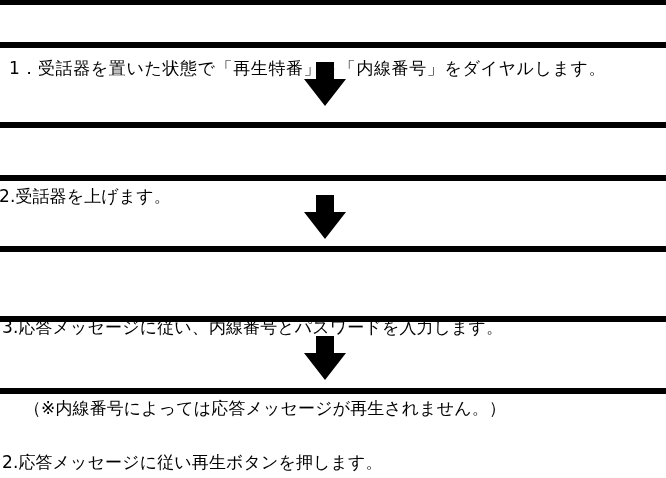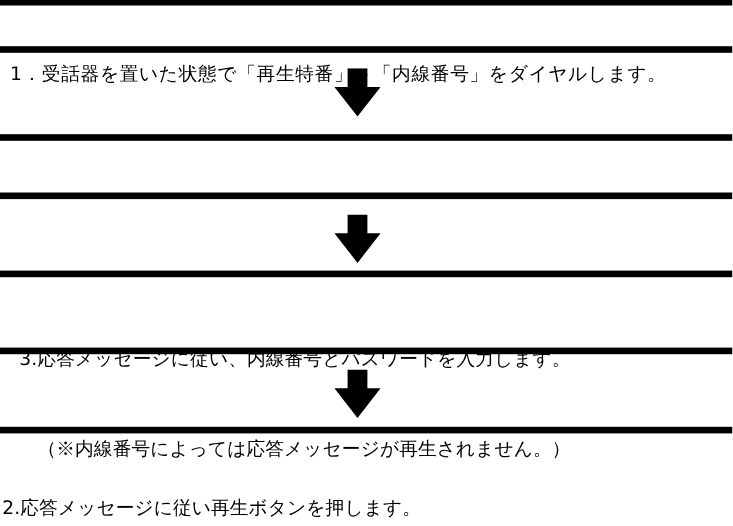--- a/index.html
+++ b/index.html
@@ -51,32 +51,31 @@
     left: 9px;
     letter-spacing: 0.6px;
   }
   .step-2 {
     top: 139px;
     left: -1px;
     letter-spacing: 0.1px;
   }
   .step-3 {
     top: 260px;
-    left: 12px;
+    left: 2px;
     letter-spacing: 0.1px;
     line-height: 27px;
-    text-align: right;
   }
   .step-4 {
     top: 400px;
     left: 2px;
     letter-spacing: 0.1px;
     line-height: 25px;
   }
-  .indent-1 { padding-left: 22px; font-family: Liberation Serif, serif; }
+  .indent-1 { padding-left: 22px; }
 
   
   .arrow {
     position: absolute;
     width: 42px;
     height: 44px;
   }
   .arrow svg { display: block; width: 42px; height: 44px; }
   .arrow-1 { top: 62px;  left: 304px; }
   .arrow-2 { top: 195px; left: 304px; }
@@ -94,20 +93,23 @@
   </div>
   <div class="rule rule-1"></div>
 
   <div class="arrow arrow-1">
     <svg viewBox="0 0 42 44" xmlns="http://www.w3.org/2000/svg" aria-hidden="true">
       <polygon points="12,0 30,0 30,17 42,17 21,44 0,17 12,17" fill="#000000"></polygon>
     </svg>
   </div>
   <div class="rule rule-2"></div>
 
+  <div class="step step-2">
+    <span class="step-line">2.受話器を上げます。</span>
+  </div>
   <div class="rule rule-3"></div>
 
   <div class="arrow arrow-2">
     <svg viewBox="0 0 42 44" xmlns="http://www.w3.org/2000/svg" aria-hidden="true">
       <polygon points="12,0 30,0 30,17 42,17 21,44 0,17 12,17" fill="#000000"></polygon>
     </svg>
   </div>
   <div class="rule rule-4"></div>
 
   <div class="step step-3">

